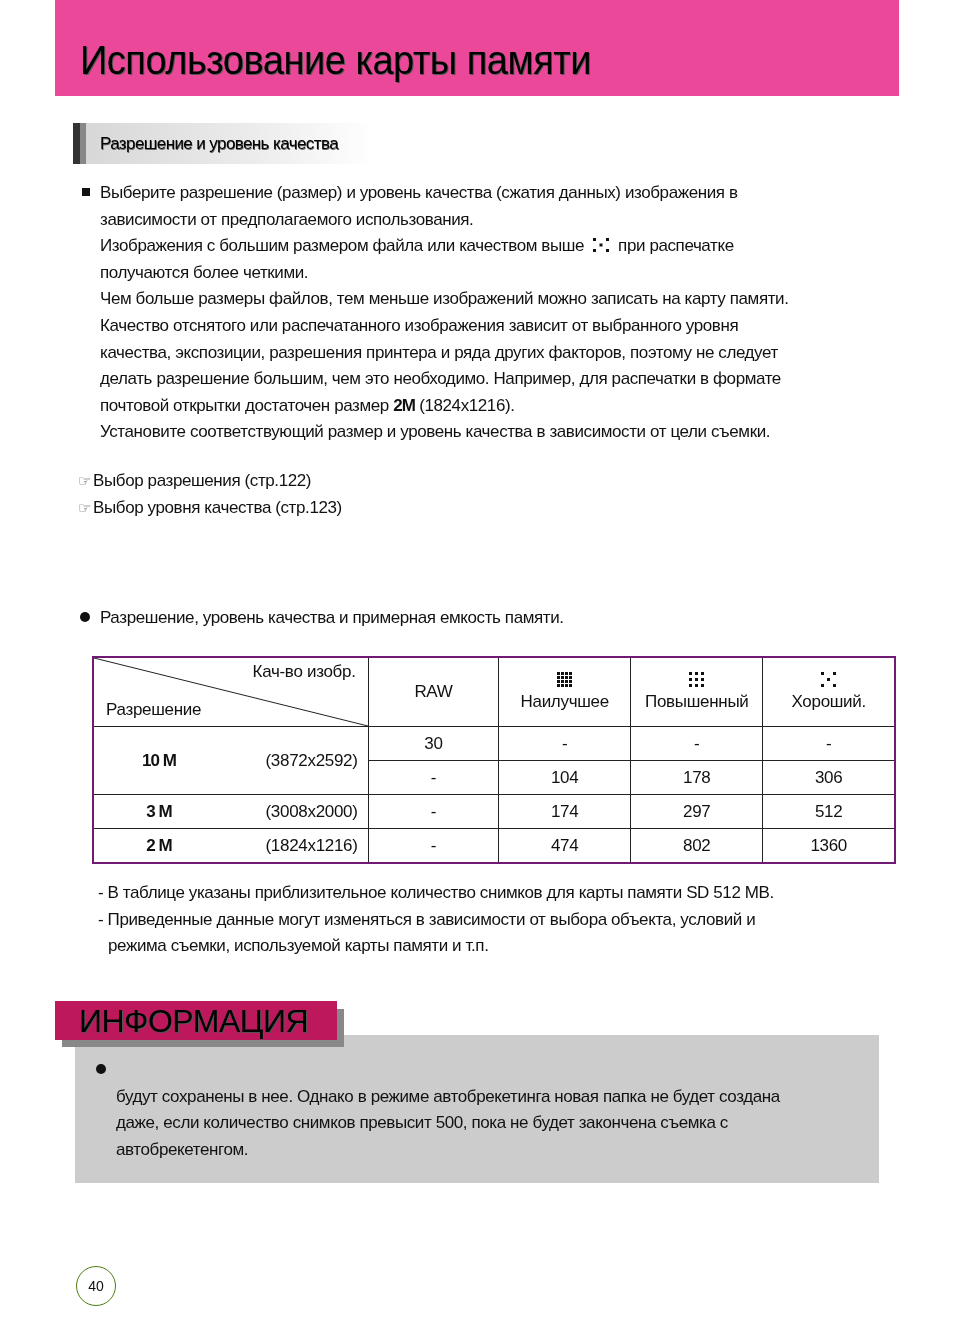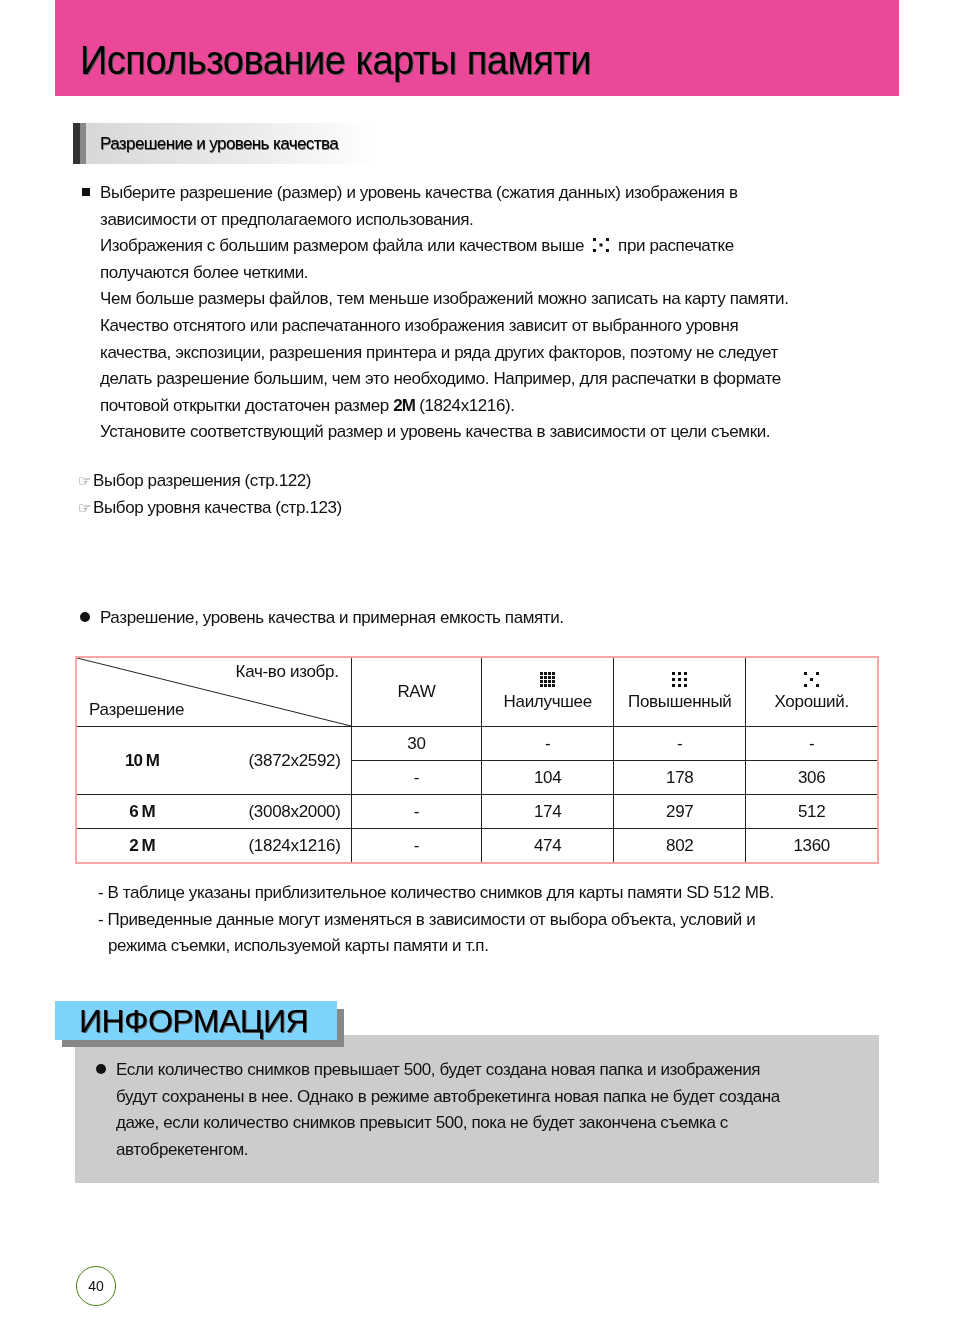--- a/index.html
+++ b/index.html
@@ -41,23 +41,23 @@
       position: absolute; left: 78px; top: 468px; width: 800px;
       font-size: 17px; line-height: 26.6px; letter-spacing: -0.4px;
     }
     .menu-block p { margin: 0; }
     .hand { font-size: 15px; color: #555; margin-right: 2px; }
     .dot-bullet-line {
       position: absolute; left: 80px; top: 608px; font-size: 17px; letter-spacing: -0.4px;
     }
     .dot { display: inline-block; width: 10px; height: 10px; border-radius: 50%; background: #111; margin-right: 10px; vertical-align: 1px; }
     table.res {
-      position: absolute; left: 75px; top: 656px; width: 804px;
+      position: absolute; left: 92px; top: 656px; width: 804px;
       border-collapse: collapse; font-size: 17px; letter-spacing: -0.3px;
-      border: 2px solid #fca5a5;
+      border: 2px solid #701a75;
     }
     table.res td {
       border: 1px solid #222; text-align: center; padding: 0; height: 33px;
     }
     table.res tr.head td { height: 68px; }
     .diag-cell { position: relative; width: 274px; }
     .diag-cell svg { position: absolute; left: 0; top: 0; }
     .diag-top { position: absolute; right: 12px; top: 4px; }
     .diag-bottom { position: absolute; left: 12px; bottom: 6px; }
     .res-name { display: inline-block; width: 130px; text-align: center; font-weight: bold; letter-spacing: -1px; }
@@ -71,21 +71,21 @@
     .notes p { margin: 0; }
     .indent { padding-left: 10px; }
     .info-box {
       position: absolute; left: 75px; top: 1035px; width: 804px; height: 148px;
       background: #cccccc;
     }
     .info-tab-shadow {
       position: absolute; left: 62px; top: 1009px; width: 282px; height: 38px; background: #888;
     }
     .info-tab {
-      position: absolute; left: 55px; top: 1001px; width: 282px; height: 39px; background: #7dd3fc;
+      position: absolute; left: 55px; top: 1001px; width: 282px; height: 39px; background: #be185d;
     }
     .info-tab-text {
       position: absolute; left: 24px; top: 2px; font-size: 32px; color: #000;
       letter-spacing: -0.5px; text-shadow: 1px 1px 0 #555;
     }
     .info-text {
       position: absolute; left: 96px; top: 1057px; width: 770px;
       font-size: 17px; line-height: 26.6px; letter-spacing: -0.4px;
     }
     .info-text p { margin: 0; }
@@ -226,21 +226,21 @@
   </tr>
   <tr>
     <td>-</td>
     <td>104</td>
     <td>178</td>
     <td>306</td>
   </tr>
   <tr>
     <td>
       <div class="res-label">
-        <span class="res-name">6 M</span>
+        <span class="res-name">3 M</span>
         <span class="res-dim">(3008x2000)</span>
       </div>
     </td>
     <td>-</td>
     <td>174</td>
     <td>297</td>
     <td>512</td>
   </tr>
   <tr>
     <td>
@@ -262,19 +262,19 @@
   <p>- Приведенные данные могут изменяться в зависимости от выбора объекта, условий и</p>
   <p class="indent">режима съемки, используемой карты памяти и т.п.</p>
 </div>
 
 <div class="info-box"></div>
 <div class="info-tab-shadow"></div>
 <div class="info-tab">
   <div class="info-tab-text">ИНФОРМАЦИЯ</div>
 </div>
 <div class="info-text">
-  <p><span class="dot"></span><span>Если количество снимков превышает 500, будет создана новая папка и изображения</span></p>
+  <p><span class="dot"></span></p>
   <p style="padding-left:20px">будут сохранены в нее. Однако в режиме автобрекетинга новая папка не будет создана</p>
   <p style="padding-left:20px">даже, если количество снимков превысит 500, пока не будет закончена съемка с</p>
   <p style="padding-left:20px">автобрекетенгом.</p>
 </div>
 
 <div class="page-num">40</div>
 
 </body></html>

